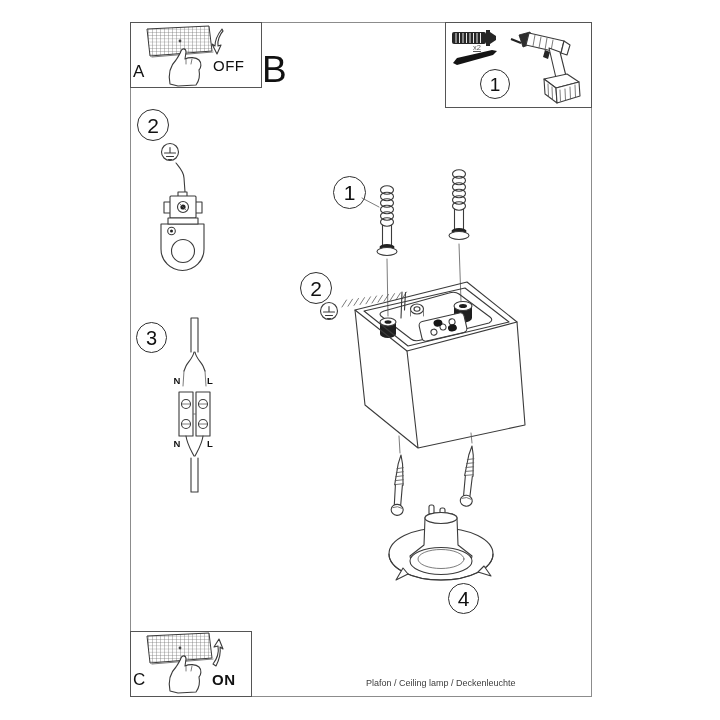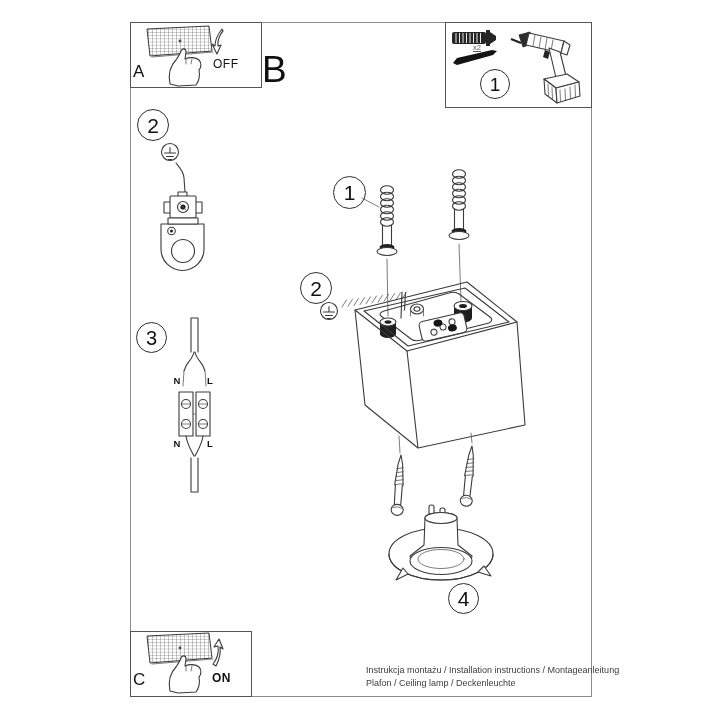--- a/index.html
+++ b/index.html
@@ -6,21 +6,21 @@
   #stage{position:relative;width:720px;height:720px;background:#fff;overflow:hidden;
          font-family:"Liberation Sans", sans-serif;color:#111;}
   svg{position:absolute;left:0;top:0;}
   .ln{fill:none;stroke:#3b3b3b;stroke-width:1.1;stroke-linecap:round;stroke-linejoin:round;}
   .thin{fill:none;stroke:#5a5a5a;stroke-width:0.8;stroke-linecap:round;}
   .wh{fill:#fff;}
   .circ{position:absolute;border:1.5px solid #2f2f2f;border-radius:50%;
         display:flex;align-items:center;justify-content:center;
         font-size:21px;color:#111;background:transparent;line-height:1;}
   .lab{position:absolute;font-size:17px;color:#111;line-height:1;}
-  .act{position:absolute;font-size:12px;color:#111;line-height:1;letter-spacing:.5px;}
+  .act{position:absolute;font-size:15px;color:#111;line-height:1;letter-spacing:.5px;}
   .nl{position:absolute;width:14px;text-align:center;font-size:9.5px;font-weight:bold;color:#111;line-height:1;}
   .foot{position:absolute;left:366px;font-size:9px;color:#3d3d3d;line-height:1;white-space:nowrap;}
   .bigB{position:absolute;font-size:37px;color:#111;line-height:1;}
   .x2{position:absolute;font-size:7.5px;color:#555;line-height:1;}
 </style>
 </head>
 <body>
 
 <div id="stage">
 
@@ -215,16 +215,15 @@
 <div class="circ" style="left:448px;top:583px;width:29px;height:29px;">4</div>
 
 <div class="nl" style="left:170px;top:376px;">N</div>
 <div class="nl" style="left:203px;top:376px;">L</div>
 <div class="nl" style="left:170px;top:439px;">N</div>
 <div class="nl" style="left:203px;top:439px;">L</div>
 
 <div class="lab" style="left:133px;top:671px;">C</div>
 <div class="act" style="left:212px;top:672px;font-weight:bold;">ON</div>
 
-<div class="foot" style="top:666px;">Instrukcja montażu / Installation instructions / Montageanleitung</div>
 <div class="foot" style="top:679px;">Plafon / Ceiling lamp / Deckenleuchte</div>
 
 </div>
 
 </body></html>

